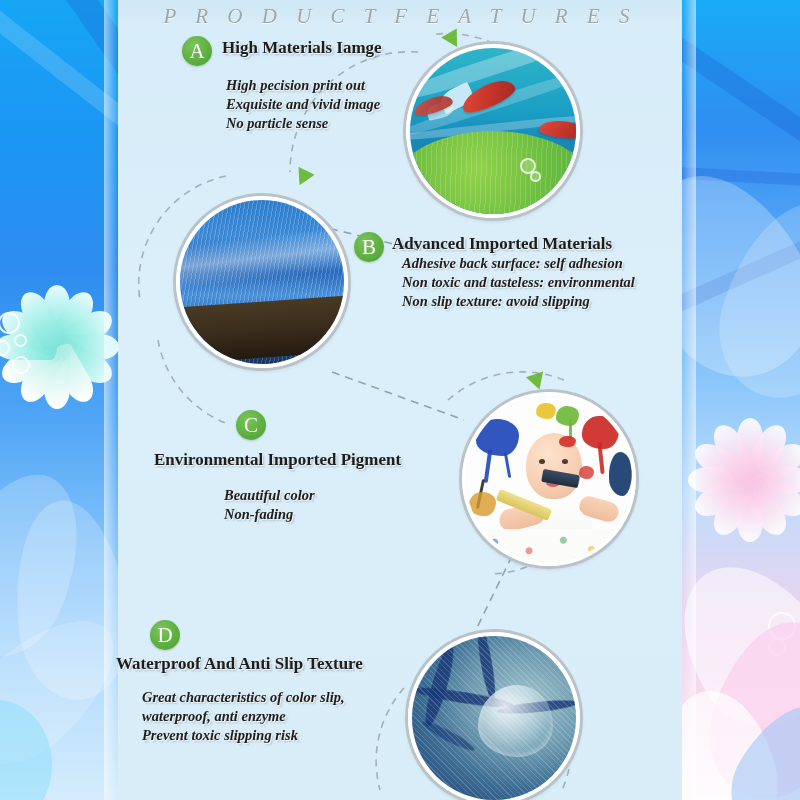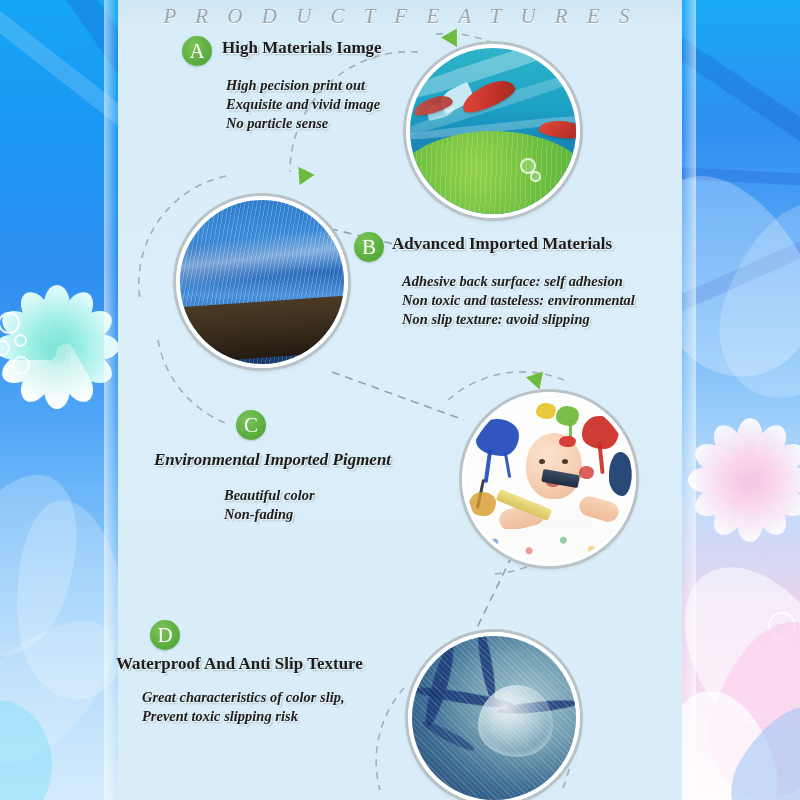--- a/index.html
+++ b/index.html
@@ -534,34 +534,35 @@
     <div class="badge" style="left:64px; top:36px;">A</div>
     <div class="heading" style="left:104px; top:38px;">High Materials Iamge</div>
     <div class="bullets" style="left:108px; top:76px;">
       <div>High pecision print out</div>
       <div>Exquisite and vivid image</div>
       <div>No particle sense</div>
     </div>
 
     <div class="badge" style="left:236px; top:232px;">B</div>
     <div class="heading" style="left:274px; top:234px;">Advanced Imported Materials</div>
-    <div class="bullets" style="left:284px; top:272px;">
+    <div class="bullets" style="left:284px; top:254px;">
       <div>Adhesive back surface: self adhesion</div>
       <div>Non toxic and tasteless: environmental</div>
       <div>Non slip texture: avoid slipping</div>
     </div>
 
     <div class="badge" style="left:118px; top:410px;">C</div>
-    <div class="heading" style="left:36px; top:450px;font-style:italic;">Environmental Imported Pigment</div>
+    <div class="heading" style="left:36px; top:450px;">Environmental Imported Pigment</div>
     <div class="bullets" style="left:106px; top:486px;">
       <div>Beautiful color</div>
       <div>Non-fading</div>
     </div>
 
     <div class="badge" style="left:32px; top:620px;">D</div>
     <div class="heading" style="left:-2px; top:654px;">Waterproof And Anti Slip Texture</div>
     <div class="bullets" style="left:24px; top:688px;">
       <div>Great characteristics of color slip,</div>
+      <div>waterproof, anti enzyme</div>
       <div>Prevent toxic slipping risk</div>
     </div>
 
   </div>
 </div>
 
 </body></html>

